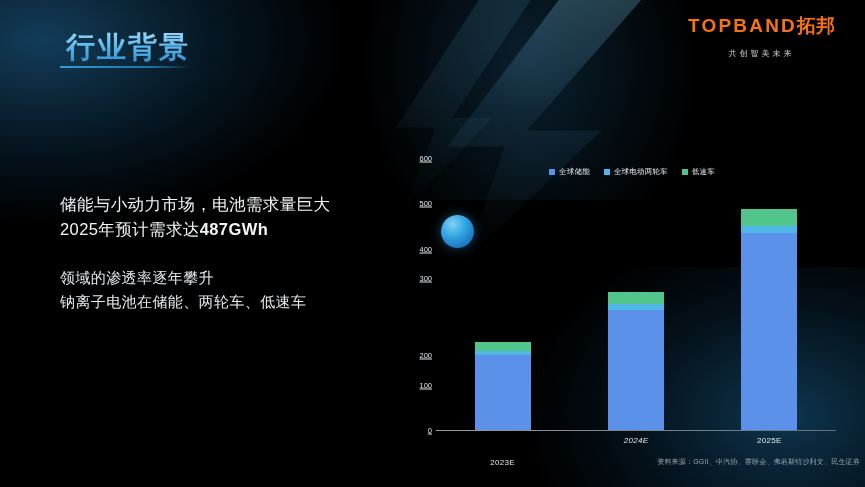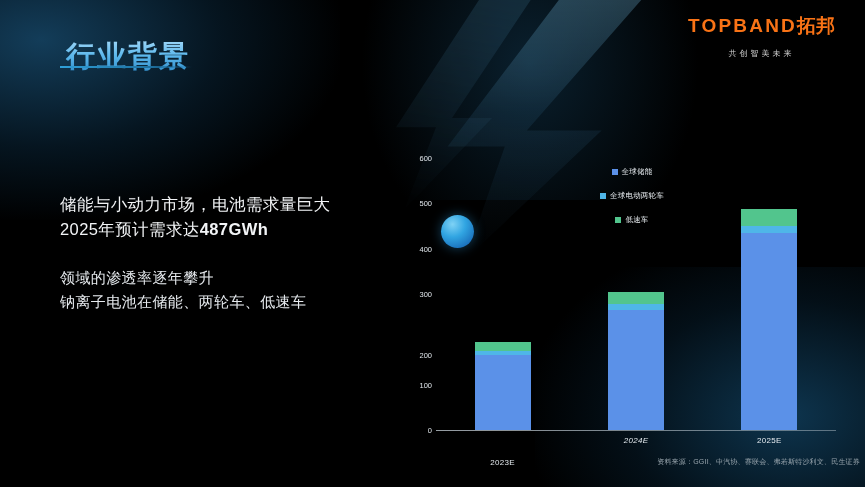--- a/index.html
+++ b/index.html
@@ -32,21 +32,21 @@
   }
   .bolt2{
     position:absolute;left:352px;top:-20px;width:200px;height:230px;
     background:linear-gradient(190deg, rgba(90,160,200,0.18) 0%, rgba(0,0,0,0) 100%);
     clip-path:polygon(70% 0%, 96% 0%, 50% 60%, 70% 60%, 26% 100%, 42% 64%, 22% 64%);
     pointer-events:none;filter:blur(1px);
   }
 
   
   #page-title{
-    position:absolute;left:66px;top:37px;
+    position:absolute;left:66px;top:28px;
     font-size:29px;font-weight:700;letter-spacing:2px;
     background:linear-gradient(180deg,#bfe6ff 0%,#5bb8ee 48%,#1b77b8 100%);
     -webkit-background-clip:text;background-clip:text;color:transparent;
     text-shadow:0 0 1px rgba(90,180,230,0.2);
   }
   #title-underline{
     position:absolute;left:60px;top:66px;width:132px;height:2px;
     background:linear-gradient(90deg,#2f9fd8 0%, #1d6f9e 70%, rgba(0,0,0,0) 100%);
   }
 
@@ -69,31 +69,31 @@
 
   
   #chart-panel{position:absolute;left:400px;top:105px;width:460px;height:380px;}
   #chart-title{
     position:absolute;left:0;top:15px;width:460px;text-align:center;
     font-size:19px;color:#ffffff;letter-spacing:0.6px;
   }
 
   #legend{
     position:absolute;left:62px;top:62px;width:340px;
-    display:flex;justify-content:center;align-items:center;gap:14px;flex-direction:column;
+    display:flex;justify-content:center;align-items:center;gap:14px;
   }
   .legend-item{display:flex;align-items:center;gap:4px;}
   .legend-swatch{width:6px;height:6px;display:inline-block;}
   .legend-label{font-size:7.5px;color:#e9eef2;white-space:nowrap;letter-spacing:0.2px;}
 
   
   #plot{position:absolute;left:36px;top:53px;width:400px;height:272px;}
   .ytick-label{
     position:absolute;right:404px;font-size:7.5px;color:#dfe5ea;
-    transform:translateY(-50%);white-space:nowrap;
+    transform:translateY(-50%);white-space:nowrap;text-decoration:underline;
   }
   #axis-line{
     position:absolute;left:0;top:272px;width:400px;height:1px;
     background:linear-gradient(90deg,rgba(200,210,218,0.75),rgba(160,175,185,0.55));
   }
   .bar{position:absolute;bottom:0;width:56px;display:flex;flex-direction:column;justify-content:flex-end;}
   .seg{width:56px;}
 
   .xtick-label{
     position:absolute;top:278px;width:90px;text-align:center;
@@ -161,21 +161,21 @@
           <span class="legend-swatch" style="background: rgb(82, 197, 141);"></span>
           <span class="legend-label">低速车</span>
         </div>
       </div>
 
     <div id="plot">
       <div id="axis-line"></div>
     <div class="ytick-label" style="top: 272px;">0</div>
         <div class="ytick-label" style="top: 226.667px;">100</div>
         <div class="ytick-label" style="top: 169px; margin-top: 28px;">200</div>
-        <div class="ytick-label" style="top: 136px;">300</div>
+        <div class="ytick-label" style="top: 120px;">300</div>
         <div class="ytick-label" style="top: 90.6667px;">400</div>
         <div class="ytick-label" style="top: 45.3333px;">500</div>
         <div class="ytick-label" style="top: 0px;">600</div>
         <div class="bar" style="left: 38.6667px;">
           <div class="seg" style="height: 9.06667px; background: rgb(82, 197, 141);"></div>
           <div class="seg" style="height: 4.53333px; background: rgb(79, 182, 232);"></div>
           <div class="seg" style="height: 74.8px; background: rgb(91, 145, 232);"></div>
         </div>
         <div class="xtick-label" style="left: 21.6667px; margin-top: 22px;">2023E</div>
         <div class="bar" style="left: 172px;">

